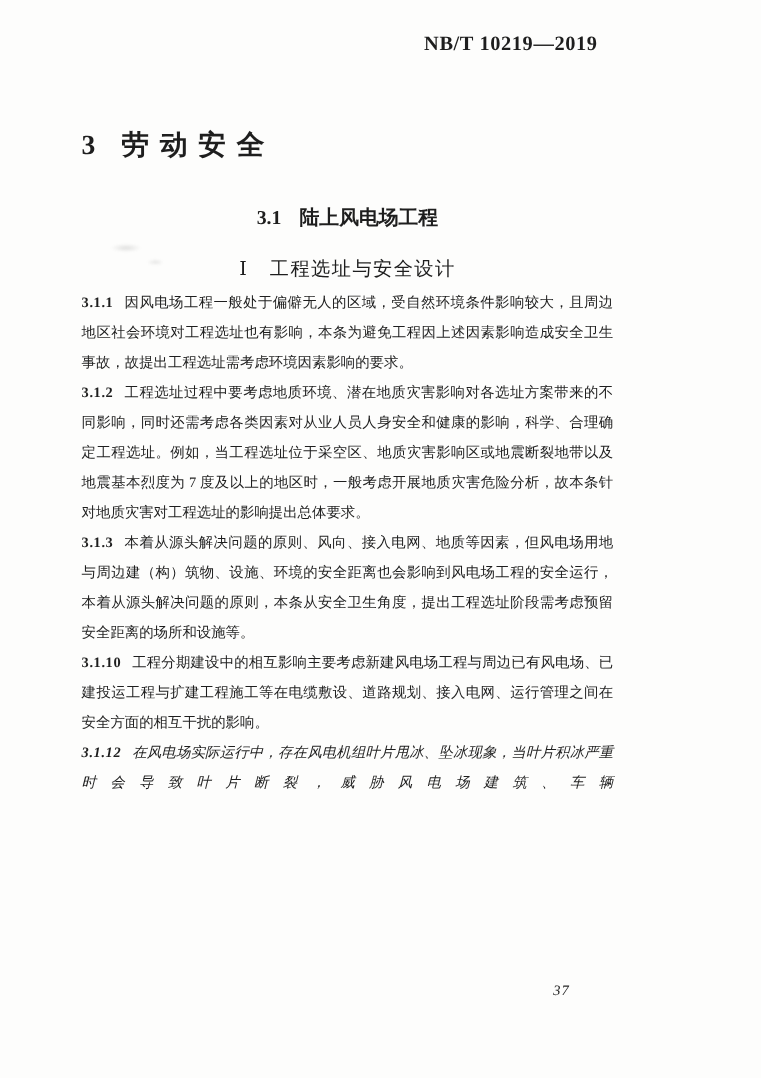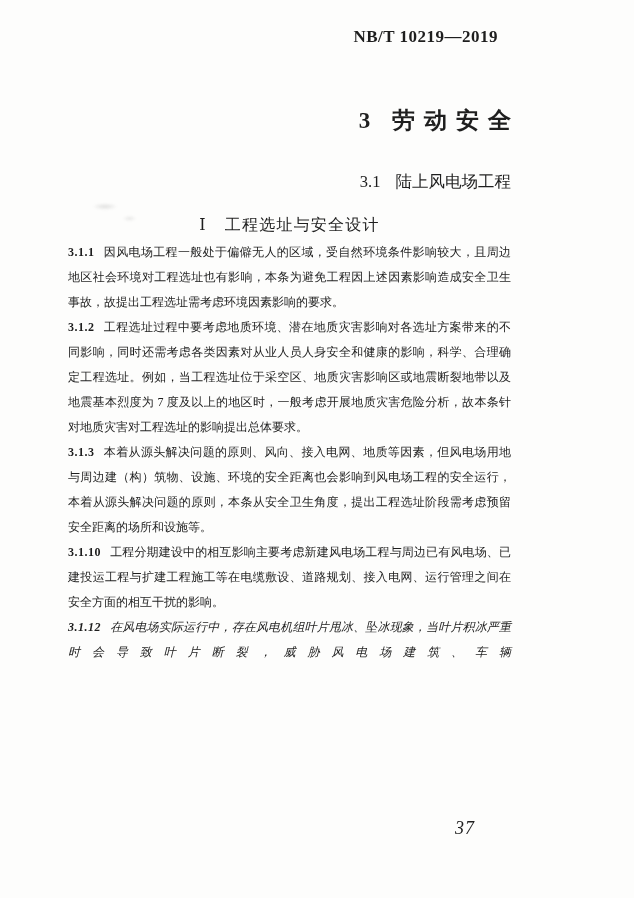--- a/index.html
+++ b/index.html
@@ -23,33 +23,33 @@
   .running-header {
     text-align: right;
     padding-right: 13px;
     font-weight: 700;
     font-size: 17px;
     letter-spacing: 0.5px;
     height: 20px;
   }
   .chapter-title {
     margin: 58px 0 0 0;
-    text-align: right;
+    text-align: left;
     font-size: 23px;
     font-weight: 700;
     height: 32px;
     line-height: 32px;
   }
   .chapter-title .chapter-num { margin-right: 16px; }
   .chapter-title .spaced-wide { letter-spacing: 9px; margin-right: -9px; }
   .section-title {
     margin: 34px 0 0 0;
-    text-align: right;
+    text-align: center;
     font-size: 16.5px;
-    font-weight: 400;
+    font-weight: 700;
     height: 22px;
     line-height: 22px;
   }
   .section-title .sec-num { margin-right: 11px; }
   .sub-heading {
     margin: 21px 0 4px 0;
     text-align: center;
     font-size: 16px;
     font-weight: 400;
     height: 22px;
@@ -66,21 +66,21 @@
     line-height: 25px;
     text-align: justify;
     text-justify: inter-ideograph;
   }
   .clause-num { font-weight: 700; padding-right: 9px; letter-spacing: 0.5px; }
   .clause.continues { text-align-last: justify; font-style: italic; }
   .page-number {
     position: absolute;
     top: 818px;
     right: 104px;
-    font-size: 18px;
+    font-size: 12px;
     font-style: italic;
     letter-spacing: 1px;
   }
   .scan-artifact {
     position: absolute;
     left: 84px; top: 193px;
     width: 70px; height: 34px;
     background:
       radial-gradient(ellipse 18px 5px at 30% 40%, rgba(90,90,90,0.18), rgba(0,0,0,0) 70%),
       radial-gradient(ellipse 10px 4px at 65% 75%, rgba(90,90,90,0.14), rgba(0,0,0,0) 70%);

